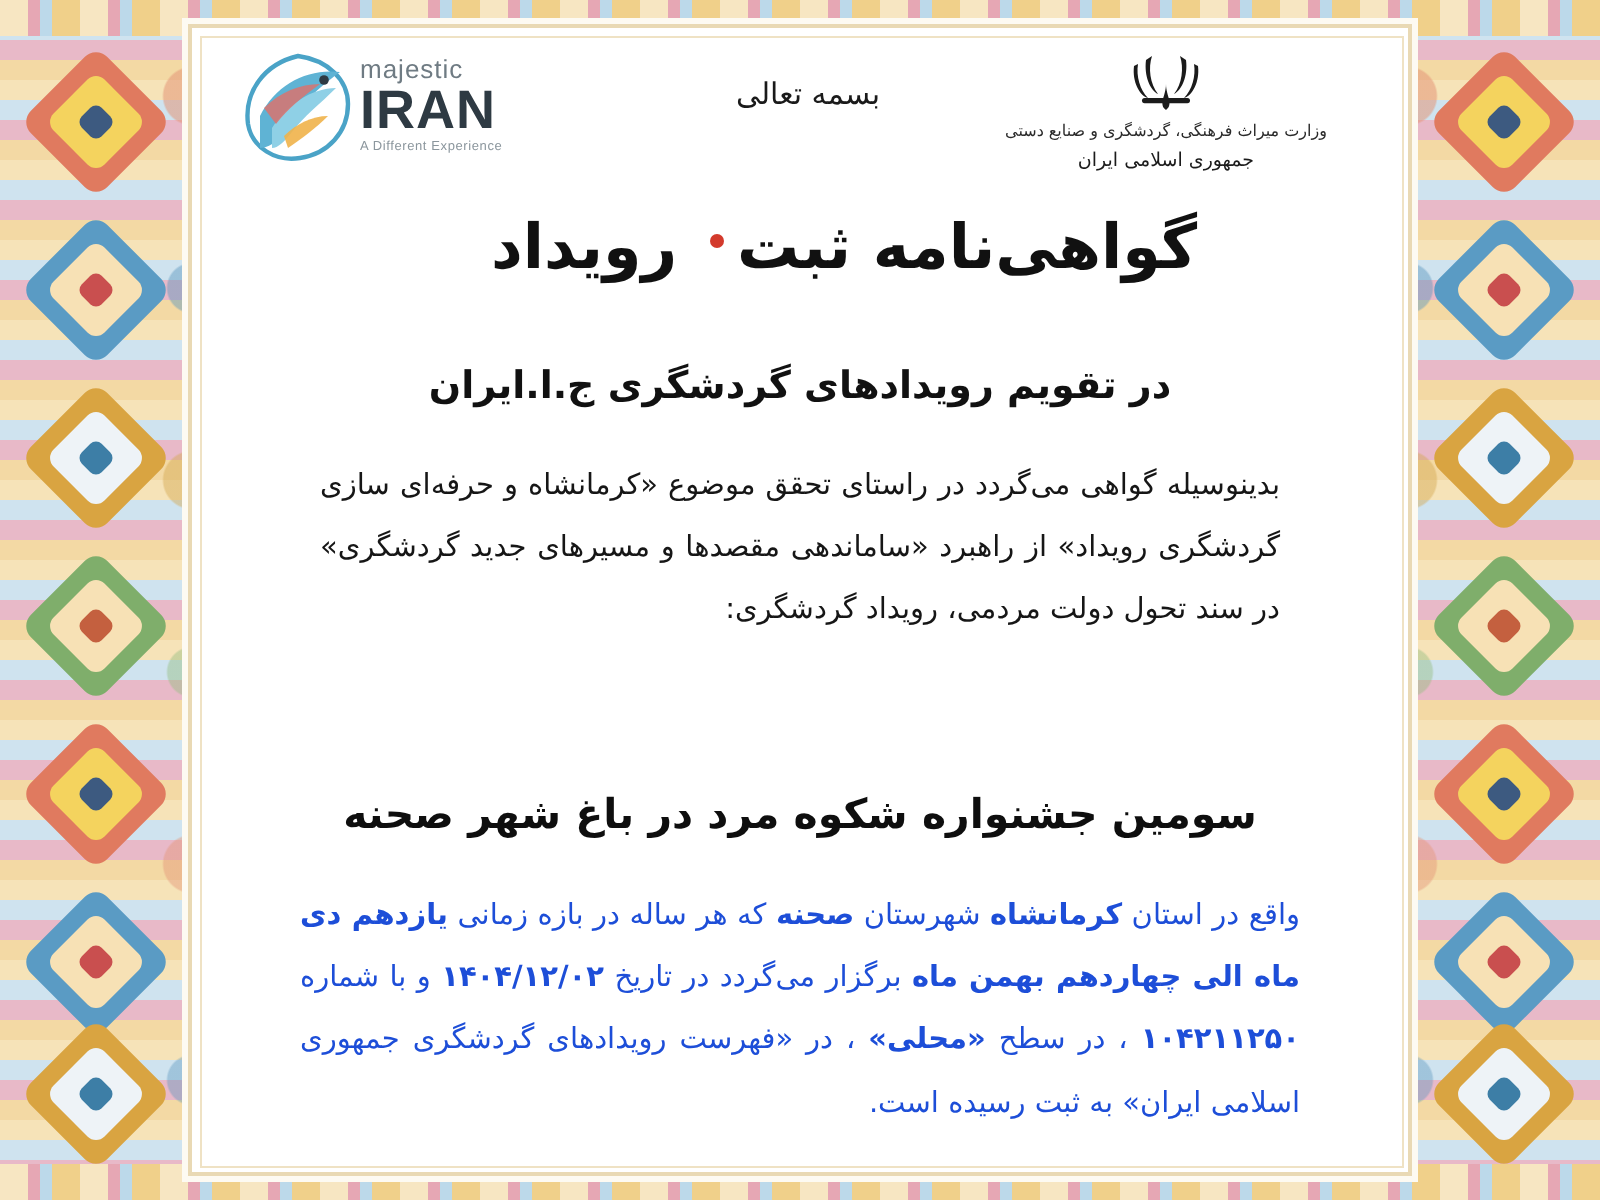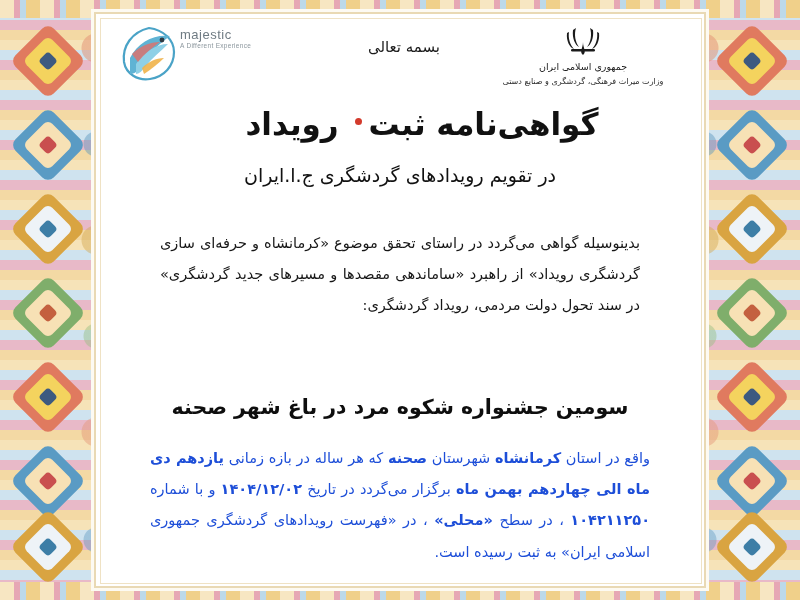--- a/index.html
+++ b/index.html
@@ -218,24 +218,24 @@
     height: 7px;
     border-radius: 50%;
     background: #d33a2c;
     vertical-align: middle;
     margin: 0 6px 10px 6px;
   }
   .title-sub {
     position: absolute;
     left: 100px;
     right: 100px;
-    top: 164px;
+    top: 182px;
     text-align: center;
     font-size: 19px;
-    font-weight: normal;
+    font-weight: bold;
     color: #111111;
   }
 
   
   .body-text {
     position: absolute;
     right: 160px;
     left: 160px;
     top: 228px;
     text-align: justify;
@@ -352,39 +352,40 @@
           <path d="M31 4 C14 8, 4 22, 6 38 C8 50, 20 57, 32 55 C46 53, 56 42, 56 28 C56 16, 46 6, 31 4 Z" fill="none" stroke="#4aa3c7" stroke-width="2.2"></path>
           <path d="M12 34 C20 18, 36 10, 52 12 C44 18, 36 24, 30 34 C24 44, 18 50, 12 50 Z" fill="#5fb3d4"></path>
           <path d="M18 40 C26 28, 38 20, 50 20 C42 28, 34 34, 28 42 C24 47, 21 50, 18 50 Z" fill="#8fd0e6"></path>
           <path d="M14 30 C22 22, 32 18, 42 18 C34 24, 26 30, 20 38 Z" fill="#d9736f" opacity="0.85"></path>
           <path d="M24 44 C30 38, 38 34, 46 34 C40 40, 32 46, 26 50 Z" fill="#f0b24a" opacity="0.9"></path>
           <circle cx="44" cy="16" r="2.4" fill="#2e3a43"></circle>
         </svg>
       </div>
       <div class="logo-text">
         <div class="l1">majestic</div>
+        <div class="l2">IRAN</div>
         <div class="l3">A Different Experience</div>
       </div>
     </div>
 
     <div class="basmala">بسمه تعالی</div>
 
     <div class="ministry">
       <div class="emblem">
         <svg viewBox="0 0 40 40" width="40" height="40" aria-hidden="true">
           <path d="M20 4 C20 10, 20 16, 20 24 C20 30, 24 34, 20 37 C16 34, 20 30, 20 24" fill="#1b1b1b"></path>
           <path d="M13 10 C11 16, 12 24, 16 29 C12 27, 9 20, 10 12 Z" fill="#1b1b1b"></path>
           <path d="M27 10 C29 16, 28 24, 24 29 C28 27, 31 20, 30 12 Z" fill="#1b1b1b"></path>
           <path d="M6 14 C5 20, 7 27, 11 31 C7 30, 3 23, 4 15 Z" fill="#1b1b1b"></path>
           <path d="M34 14 C35 20, 33 27, 29 31 C33 30, 37 23, 36 15 Z" fill="#1b1b1b"></path>
           <rect x="8" y="31" width="24" height="2.6" rx="1.3" fill="#1b1b1b"></rect>
         </svg>
       </div>
+      <div class="m-line small">وزارت میراث فرهنگی، گردشگری و صنایع دستی</div>
       <div class="m-line">جمهوری اسلامی ایران</div>
-      <div class="m-line small">وزارت میراث فرهنگی، گردشگری و صنایع دستی</div>
     </div>
   </div>
 
   <div class="title-main">
     <span>گواهی‌نامه ثبت<span class="title-dot"></span> رویداد</span>
   </div>
   <div class="title-sub">در تقویم رویدادهای گردشگری ج.ا.ایران</div>
 
   <div class="body-text">بدینوسیله گواهی می‌گردد در راستای تحقق موضوع «کرمانشاه و حرفه‌ای سازی گردشگری رویداد» از راهبرد «ساماندهی مقصدها و مسیرهای جدید گردشگری» در سند تحول دولت مردمی، رویداد گردشگری:</div>
 

